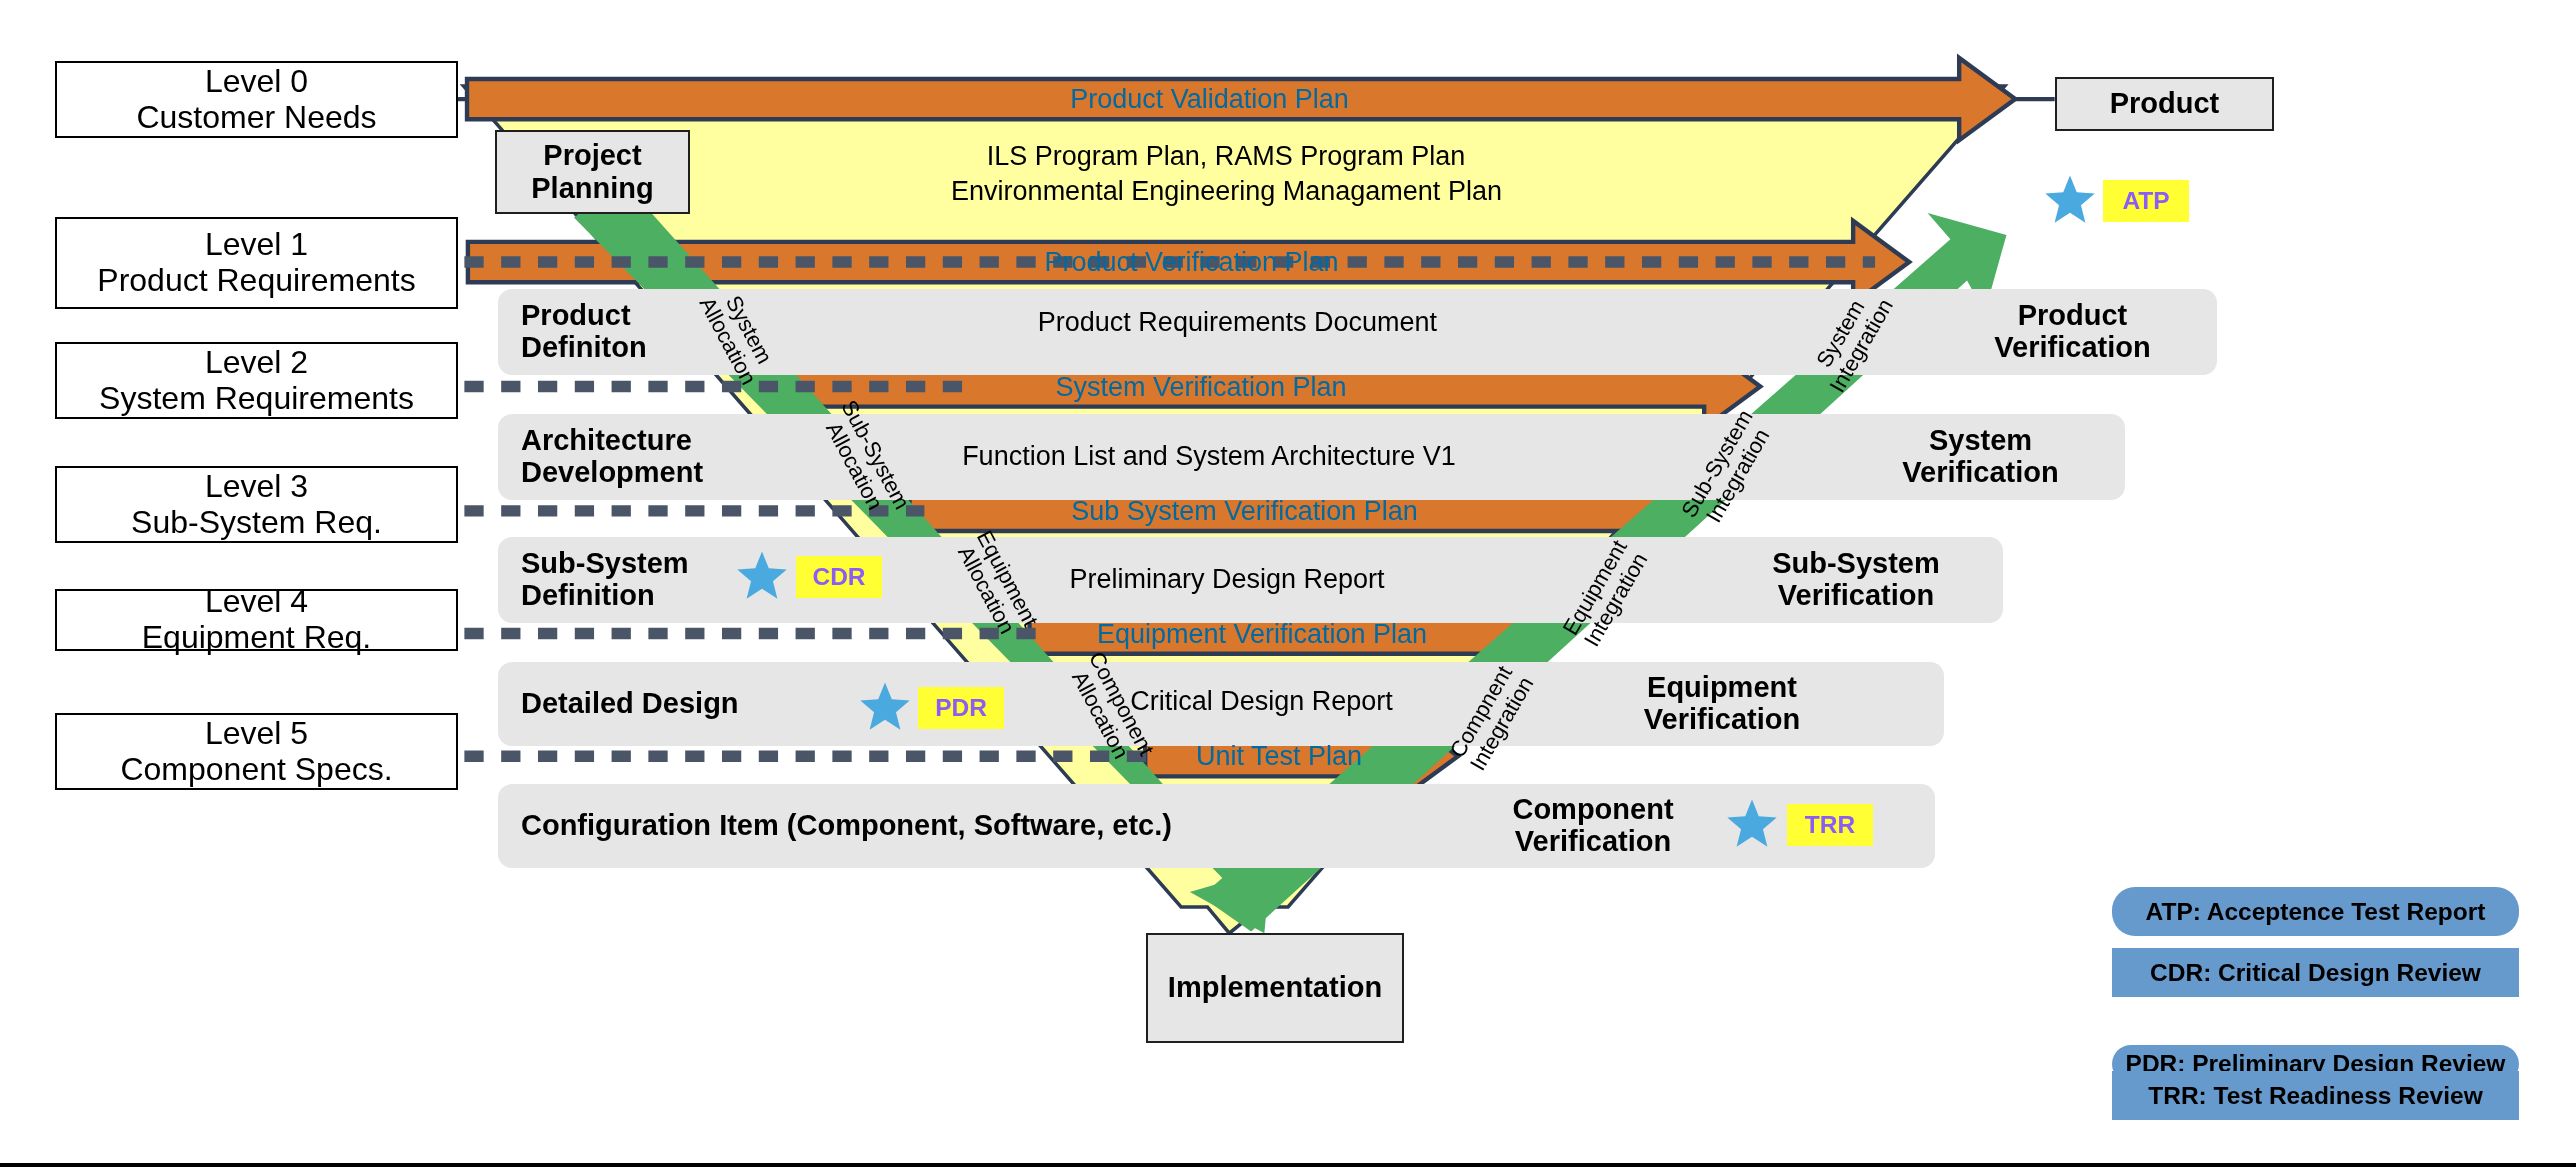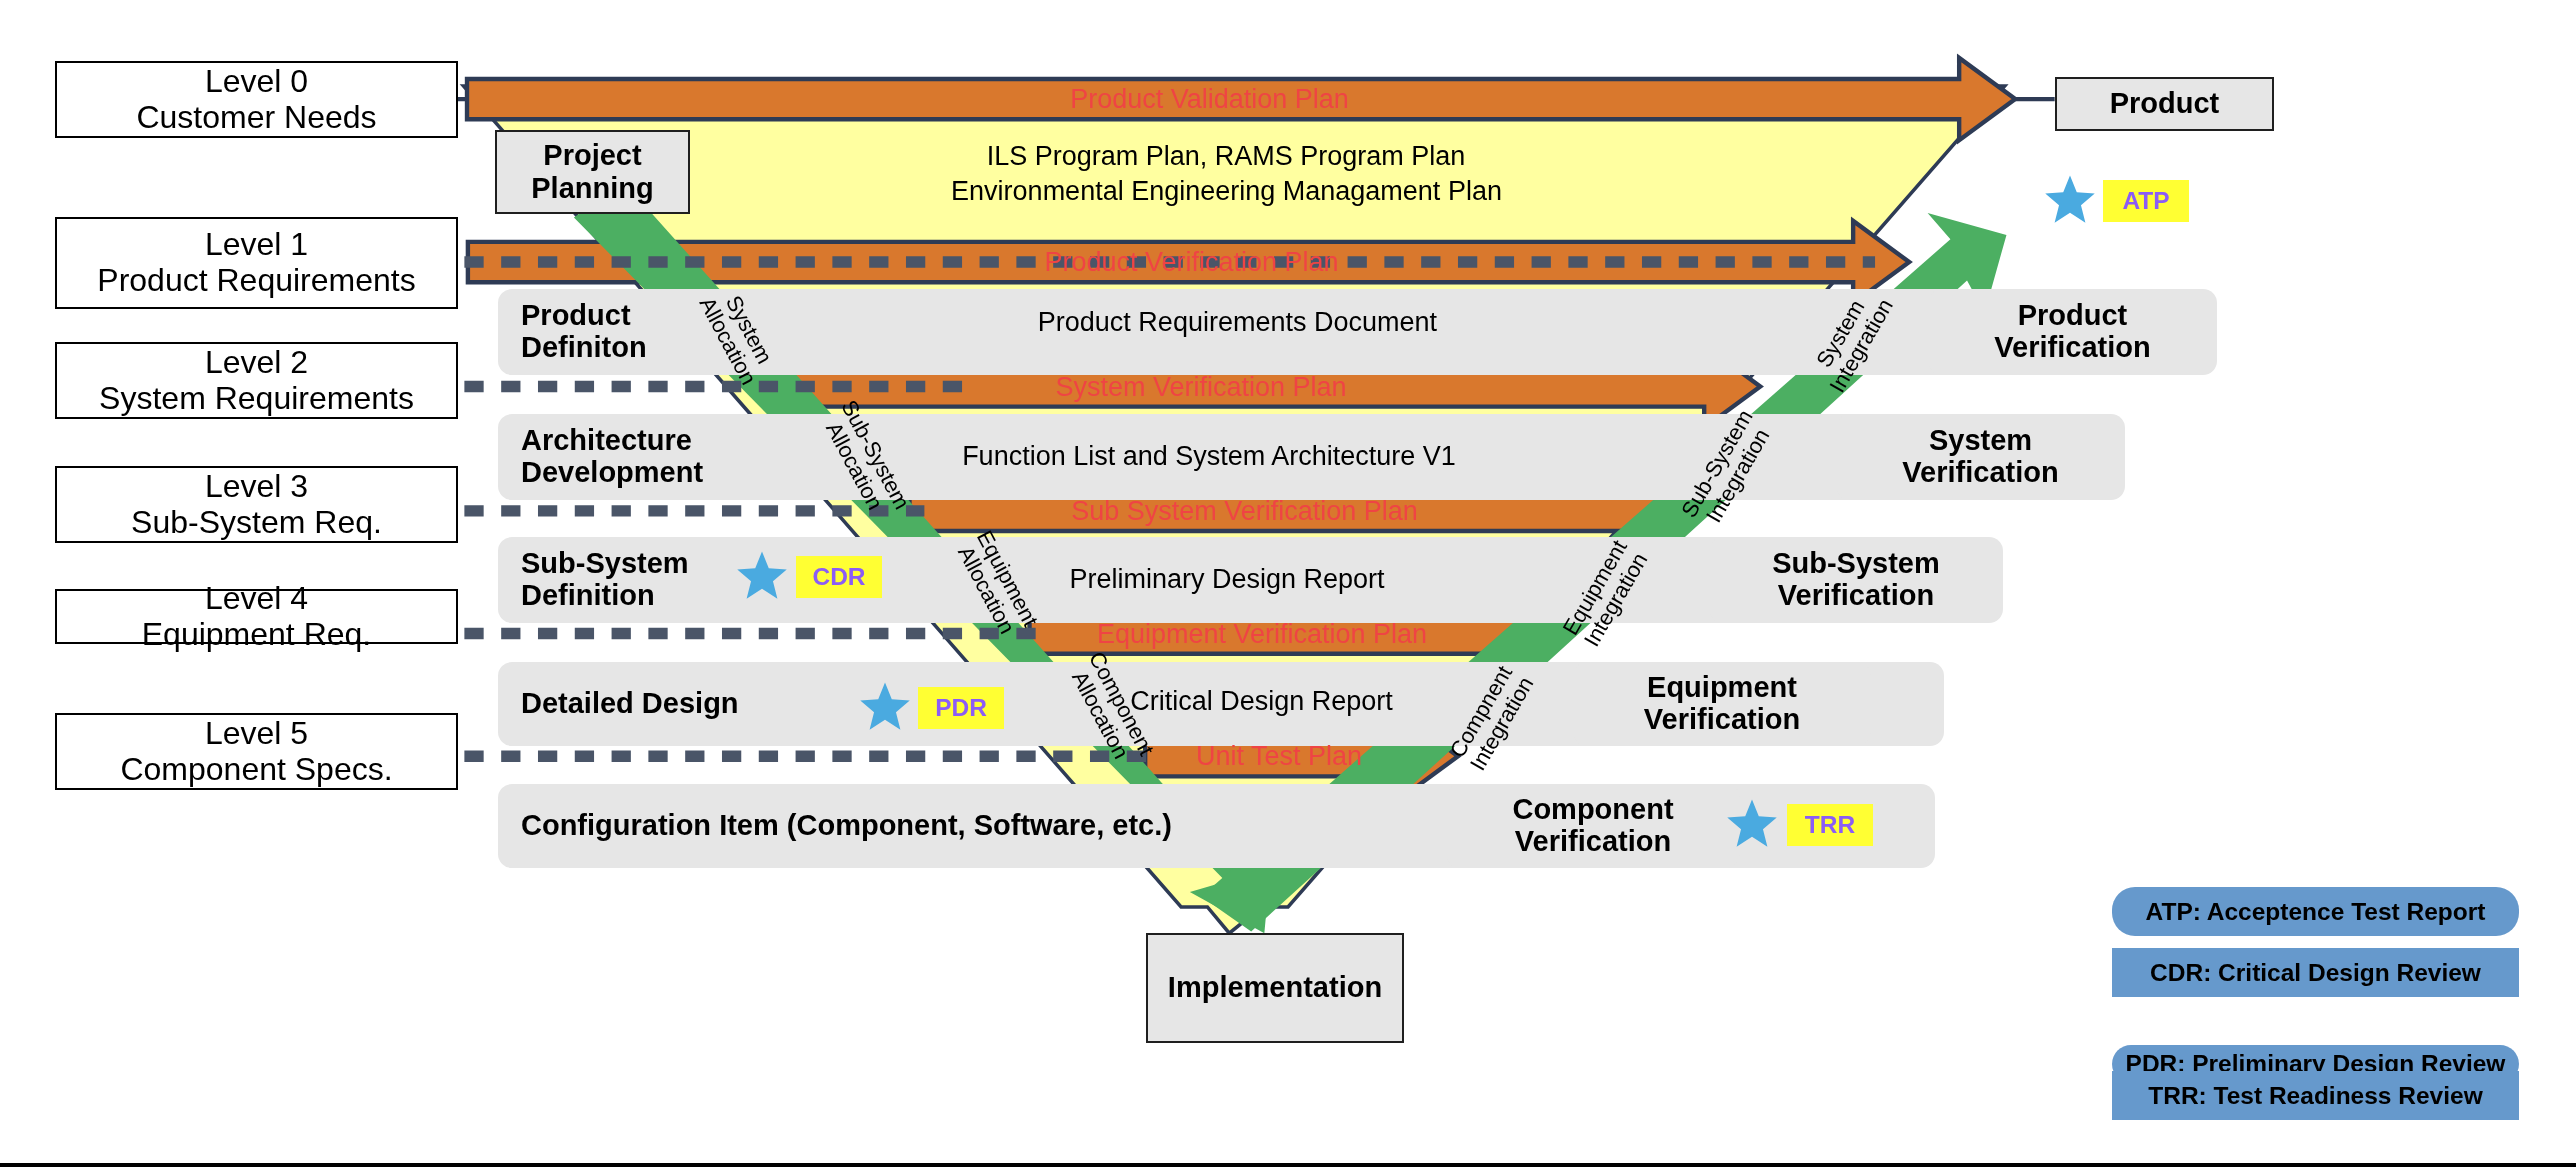--- a/index.html
+++ b/index.html
@@ -95,21 +95,21 @@
     text-align: center;
     white-space: nowrap;
   }
 
   .arrow-label {
     position: absolute;
     display: flex;
     align-items: center;
     justify-content: center;
     font-size: 27px;
-    color: #ef4444;
+    color: #0369a1;
     font-weight: normal;
     white-space: nowrap;
     pointer-events: none;
   }
 
   .diag-label {
     position: absolute;
     font-size: 22px;
     color: #000000;
     line-height: 1.08;
@@ -257,21 +257,21 @@
     <span>Product Requirements</span>
   </div>
   <div class="abs level-box" style="left:55px; top:342px; width:403px; height:77px;">
     <span>Level 2</span>
     <span>System Requirements</span>
   </div>
   <div class="abs level-box" style="left:55px; top:466px; width:403px; height:77px;">
     <span>Level 3</span>
     <span>Sub-System Req.</span>
   </div>
-  <div class="abs level-box" style="left:55px; top:589px; width:403px; height:55px;">
+  <div class="abs level-box" style="left:55px; top:589px; width:403px; height:62px;">
     <span>Level 4</span>
     <span>Equipment Req.</span>
   </div>
   <div class="abs level-box" style="left:55px; top:713px; width:403px; height:77px;">
     <span>Level 5</span>
     <span>Component Specs.</span>
   </div>
 
   <div class="abs node-box" style="left:495px; top:130px; width:195px; height:84px;">
     <span class="txt">Project

